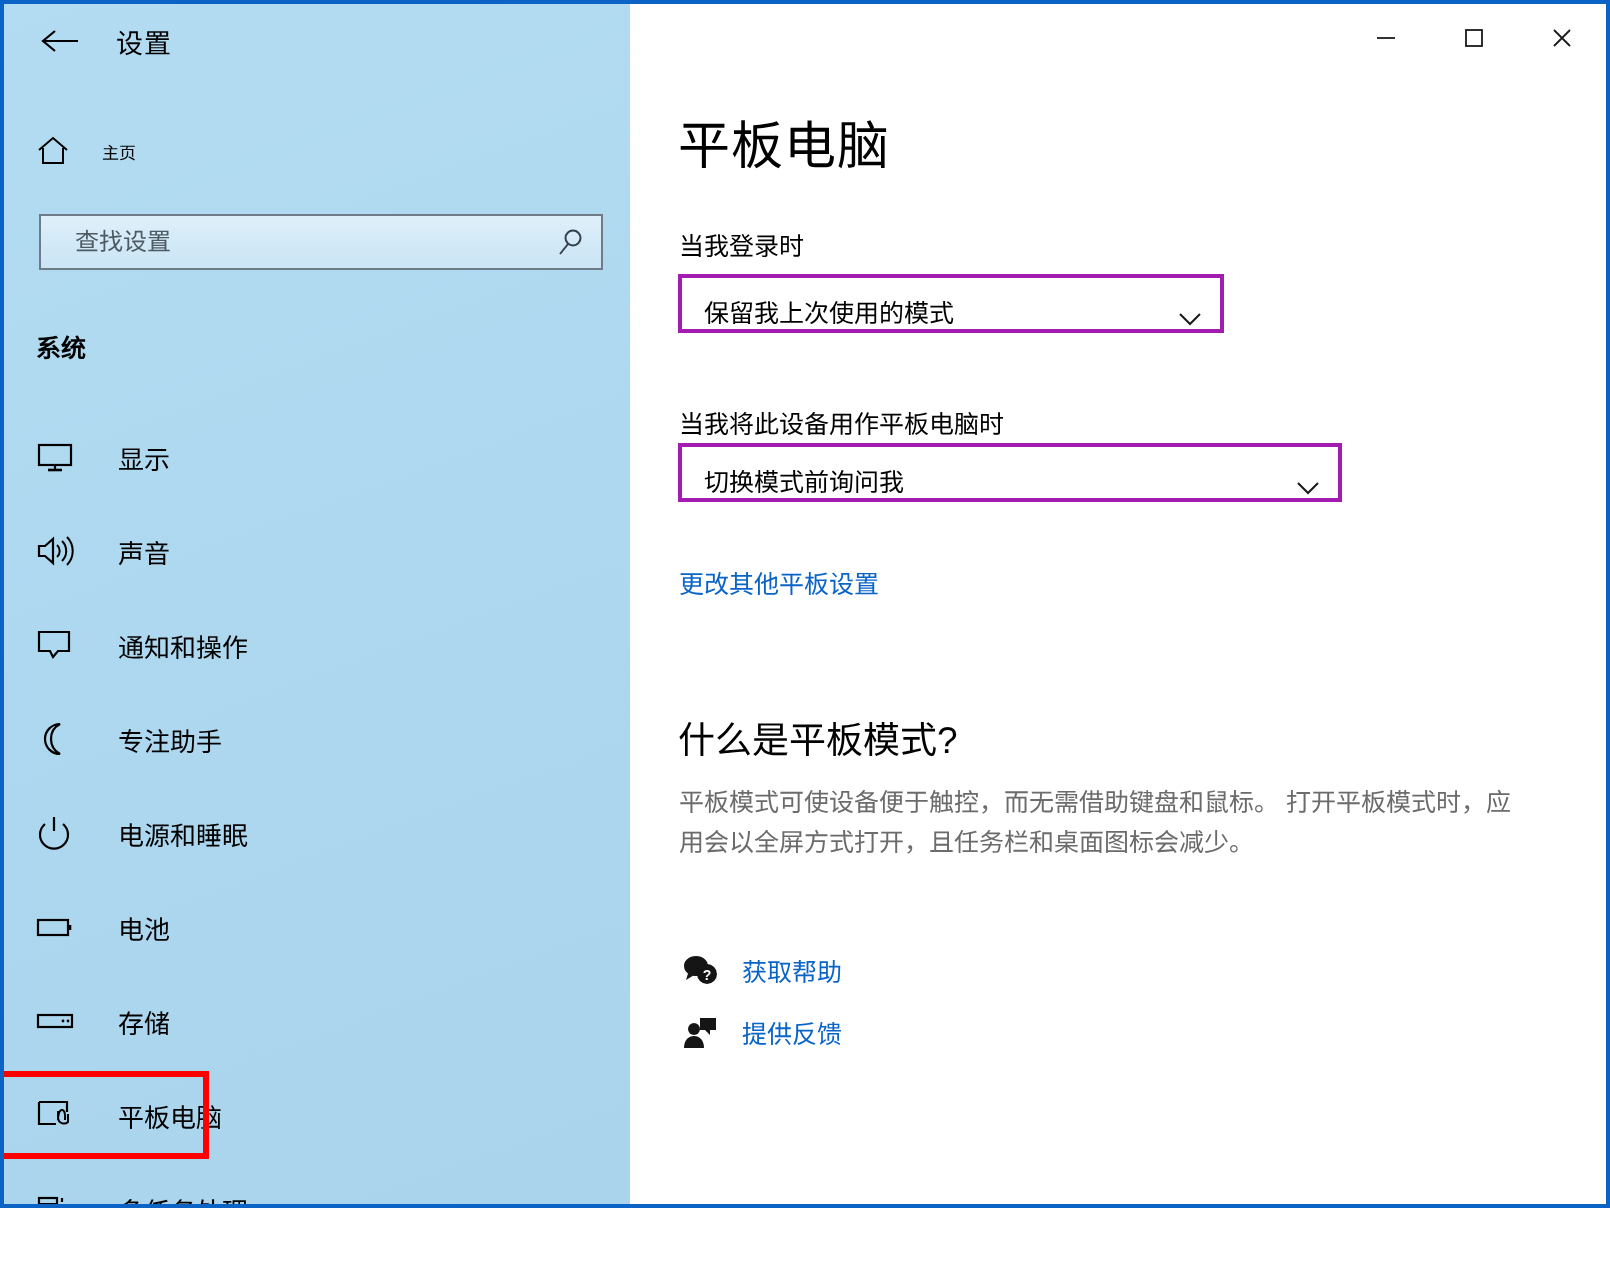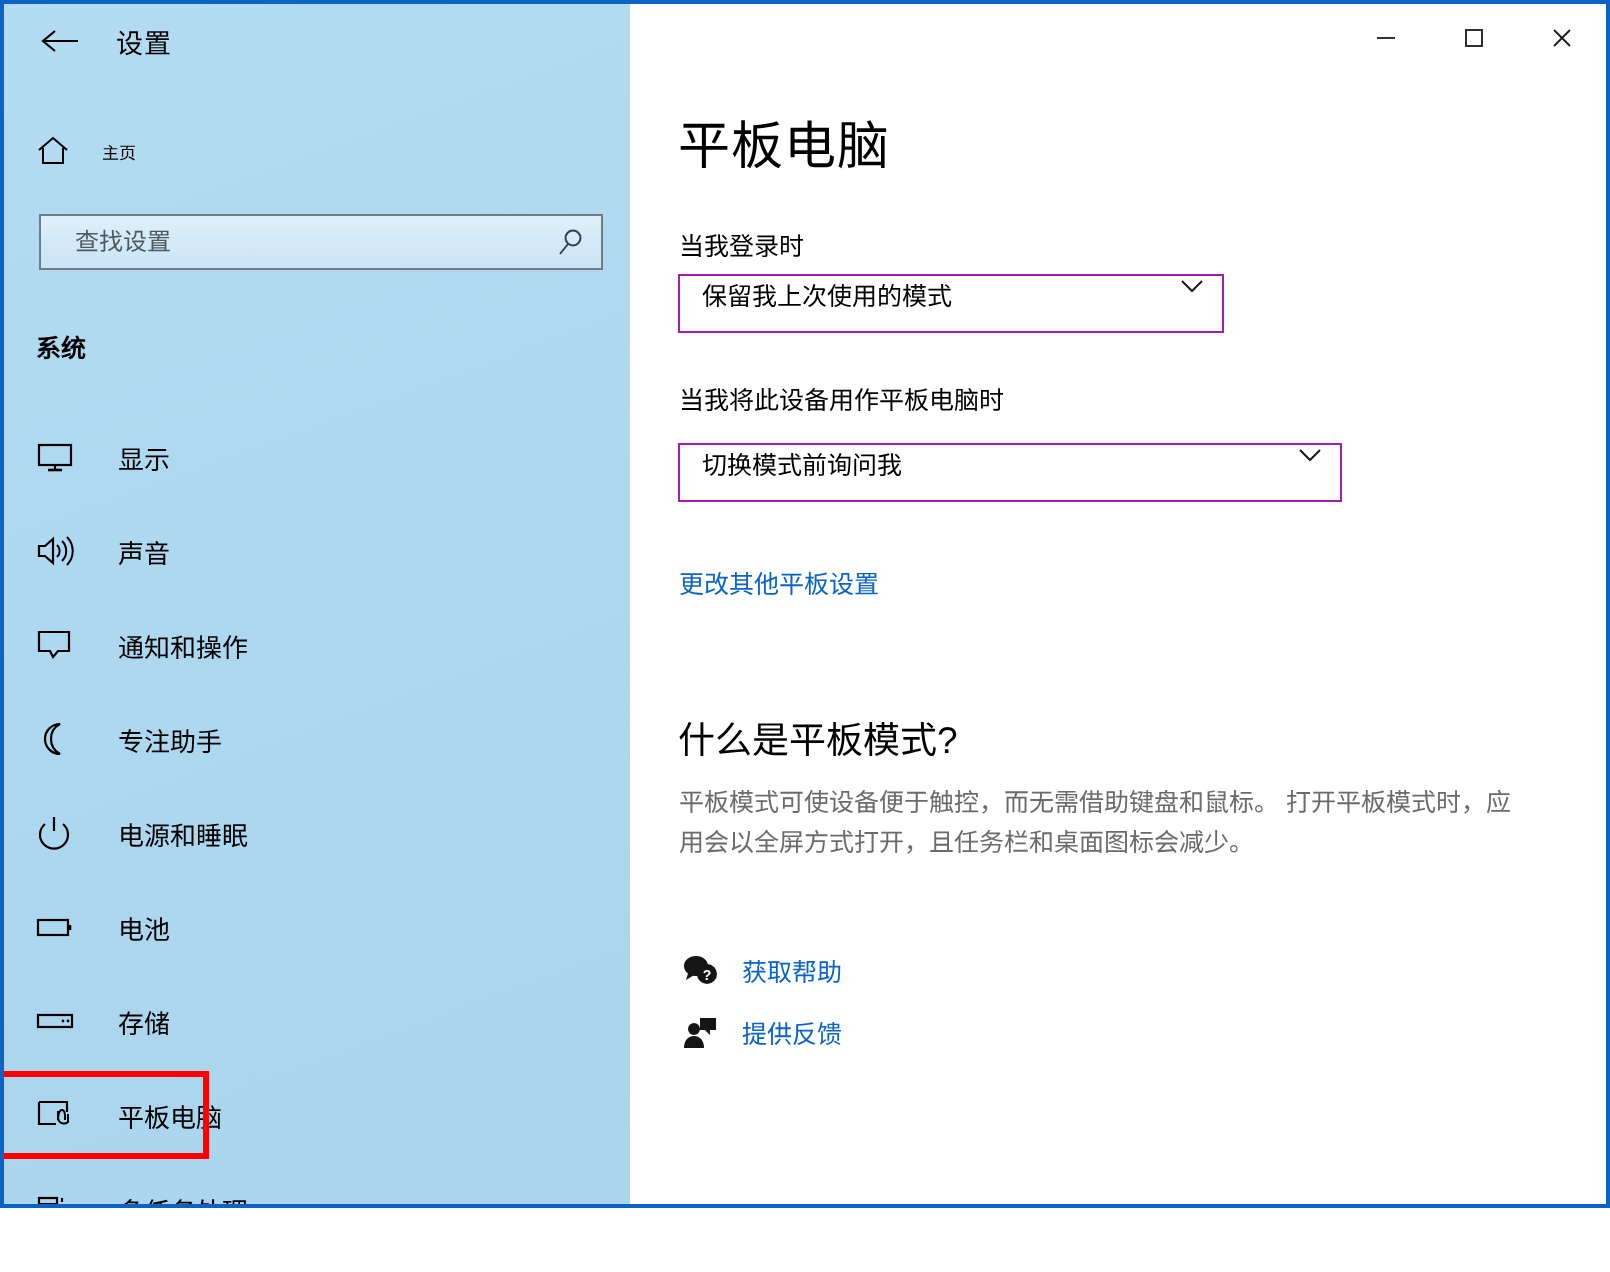--- a/index.html
+++ b/index.html
@@ -188,29 +188,29 @@
     top: 100px;
     font-size: 52px;
     color: #000;
     letter-spacing: 1px;
   }
   .field-label {
     font-size: 25px;
     color: #000;
   }
   .lbl-login { position: absolute; left: 49px; top: 222px; }
-  .lbl-usetablet { position: absolute; left: 49px; top: 376px; }
+  .lbl-usetablet { position: absolute; left: 49px; top: 400px; }
 
   .combo {
     position: absolute;
     box-sizing: border-box;
-    border: 2px solid #a21caf;
+    border: 4px solid #a21caf;
     background: #ffffff;
     display: flex;
-    align-items: flex-start;
+    align-items: flex-end;
     height: 59px;
   }
   .combo-1 { left: 48px; top: 270px; width: 546px; }
   .combo-2 { left: 48px; top: 439px; width: 664px; }
   .combo-text {
     flex: 1;
     font-size: 25px;
     color: #000;
     padding-left: 22px;
     white-space: nowrap;

